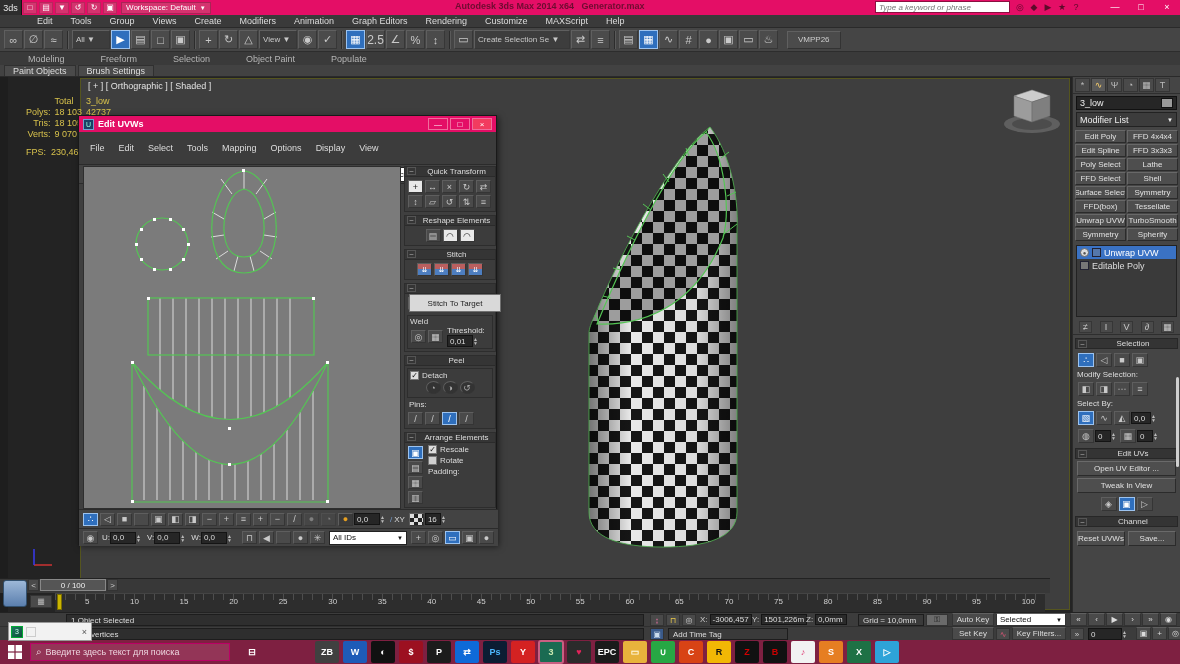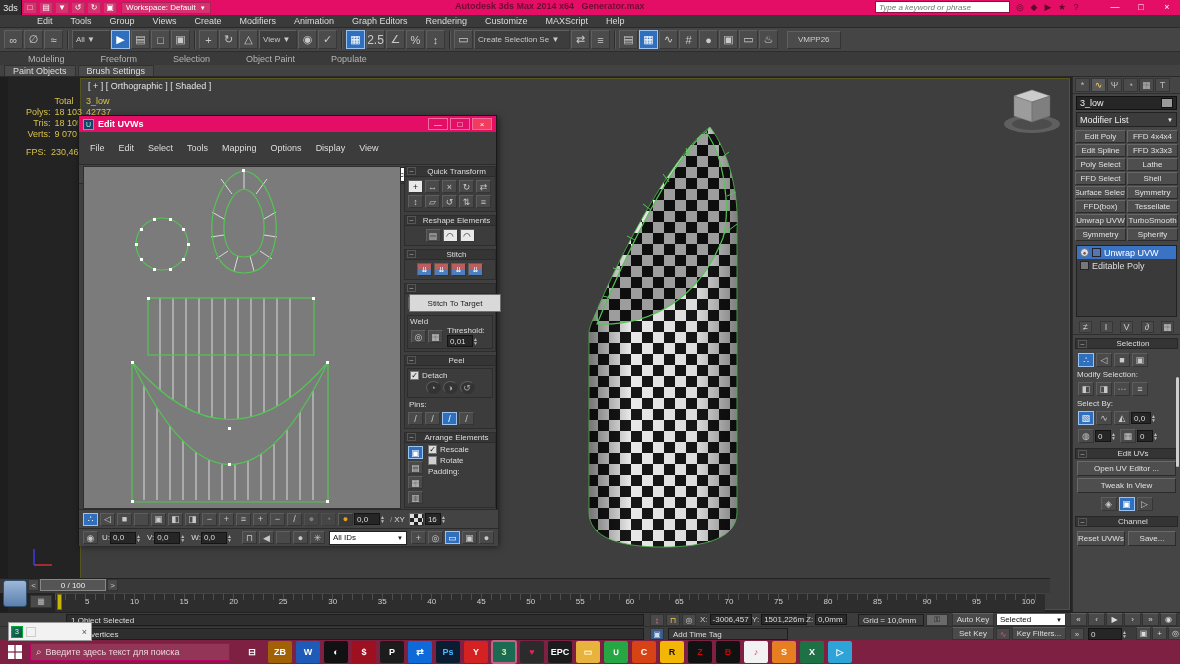--- a/index.html
+++ b/index.html
@@ -1161,21 +1161,21 @@
   </div>
   <div id="tb-search">
     <span style="margin-right:4px">⌕</span>
     <input placeholder="Введите здесь текст для поиска" style="">
   </div>
   <div id="apps">
 
   <div class="tapp" style="background: transparent;">
         <span>⊟</span>
       </div>
-      <div class="tapp" style="background: #a16207;">
+      <div class="tapp" style="background: #404040; margin-left: 47px;">
         <span>ZB</span>
       </div>
       <div class="tapp" style="background: rgb(30, 91, 184);">
         <span>W</span>
       </div>
       <div class="tapp" style="background: rgb(17, 17, 17);">
         <span>◐</span>
       </div>
       <div class="tapp" style="background: rgb(156, 16, 32);">
         <span>$</span>

